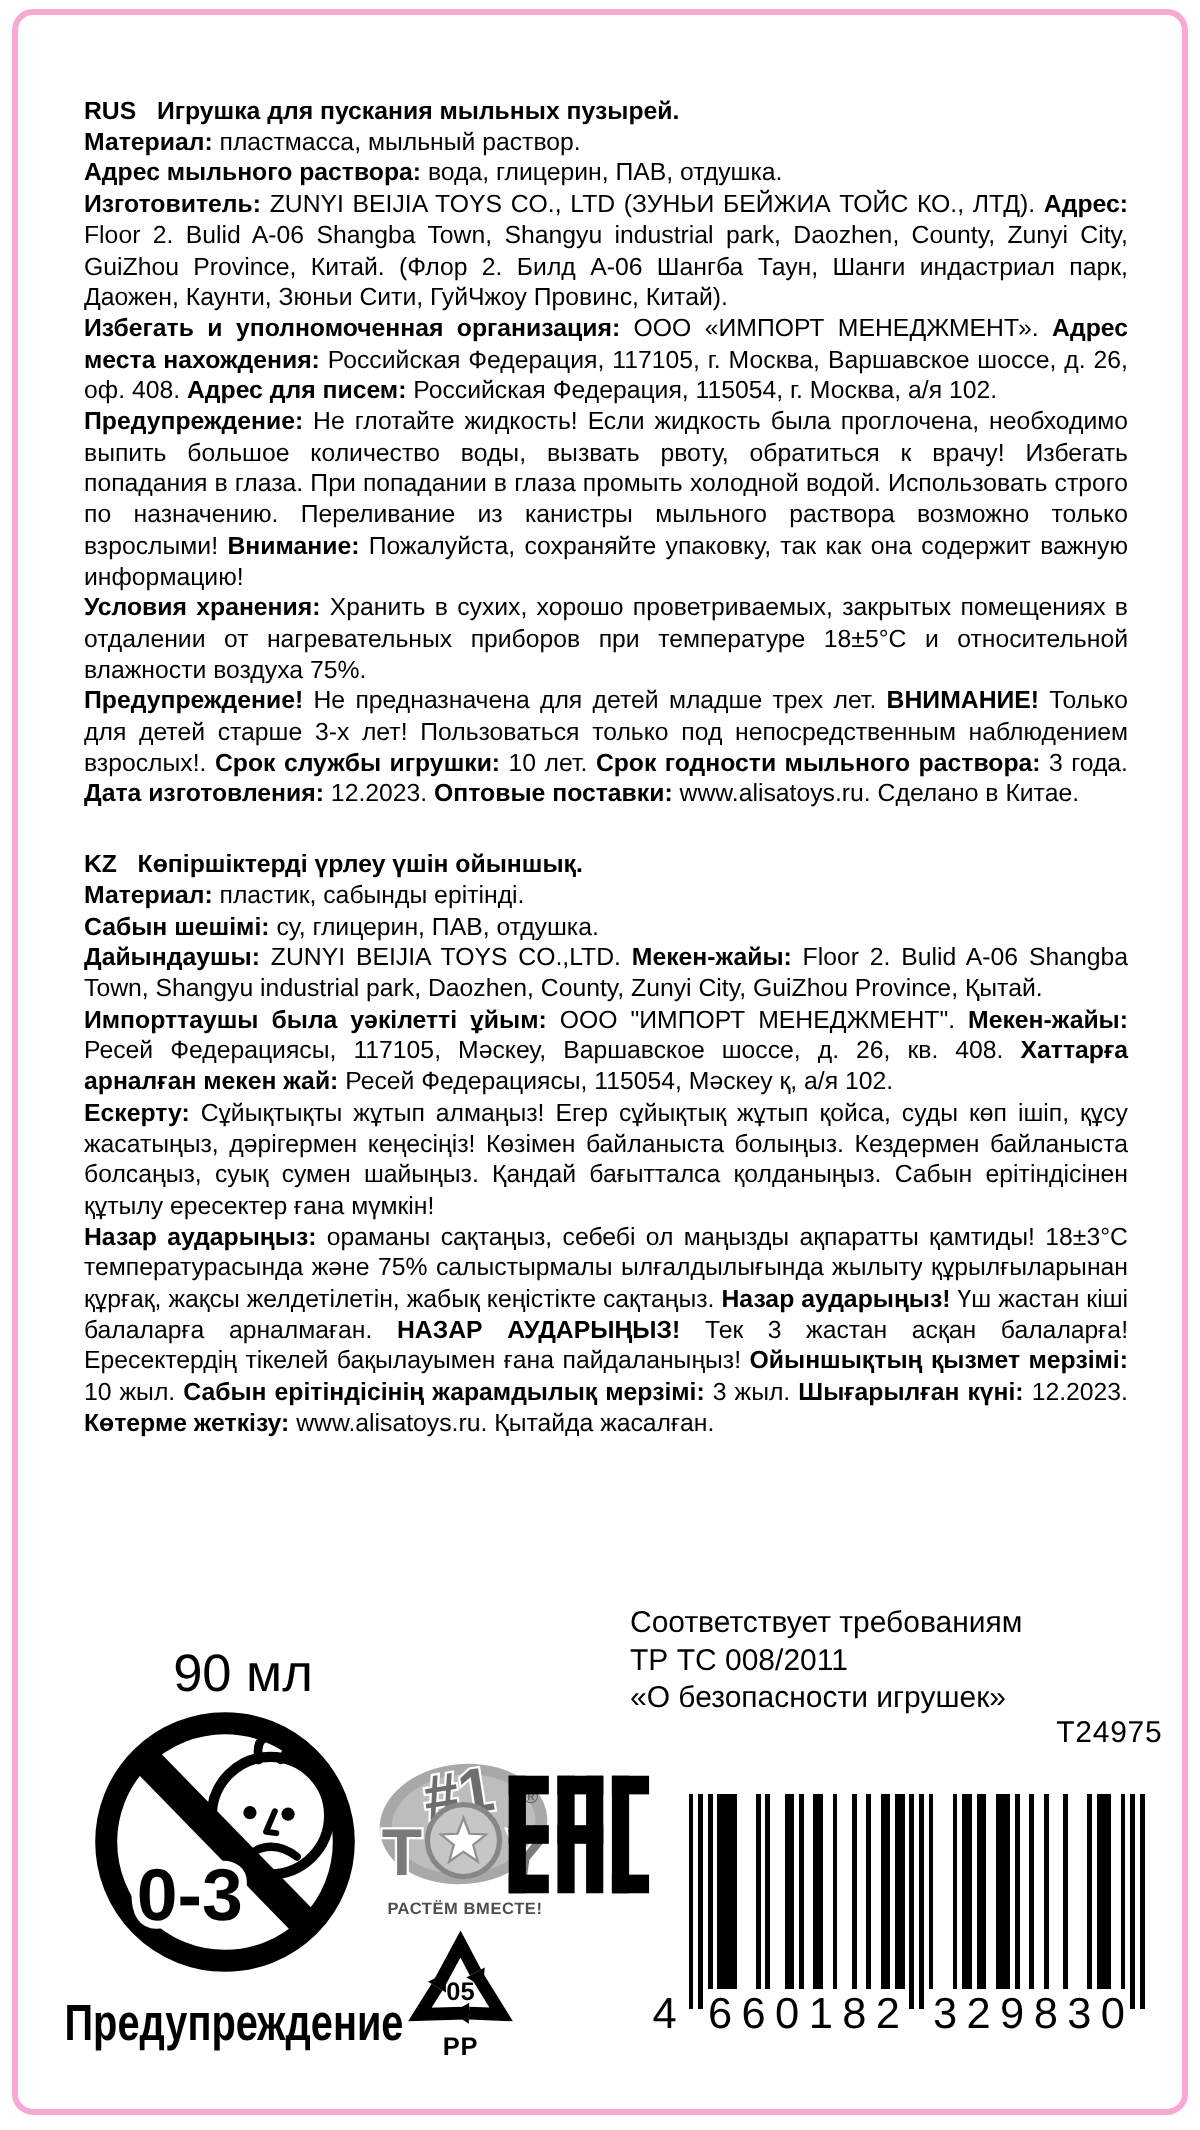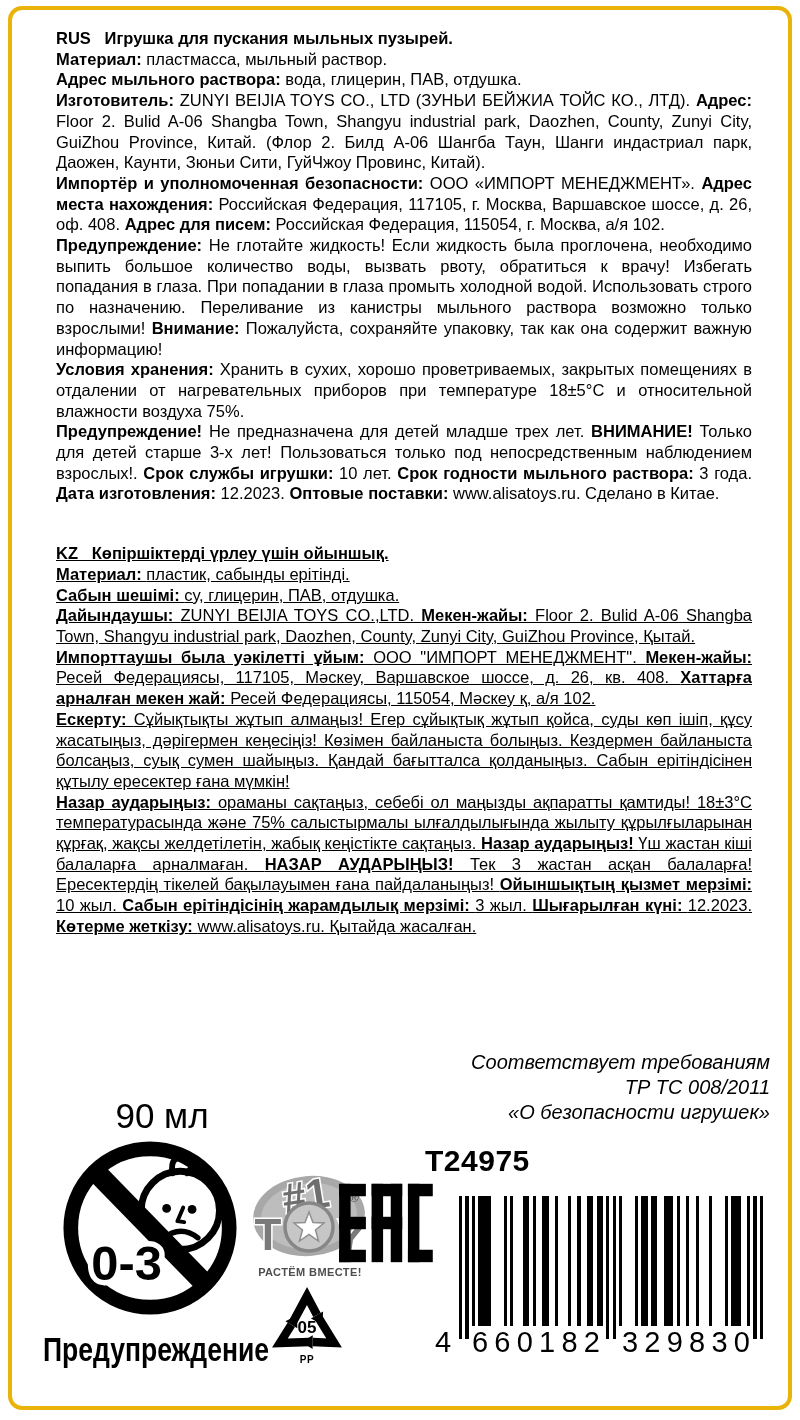--- a/index.html
+++ b/index.html
@@ -1,57 +1,57 @@
 <!DOCTYPE html>
 <html><head>
 <meta charset="utf-8">
 <style>
   html,body{margin:0;padding:0;background:#fff;}
   .page{position:relative;width:800px;height:1420px;background:#fff;overflow:hidden;
         font-family:"Liberation Sans",sans-serif;color:#000;}
-  .frame{position:absolute;left:8px;top:6px;right:8px;bottom:10px;border:4px solid #eab308;
-         border-radius:14px;padding:18px 36px 0 44px;box-sizing:border-box;}
+  .frame{position:absolute;left:8px;top:6px;right:8px;bottom:10px;border:4px solid #f9a8d4;
+         border-radius:14px;padding:54px 36px 0 44px;box-sizing:border-box;}
   .txt{font-size:16.5px;line-height:20.7px;text-align:justify;}
   .txt p{margin:0;}
-  .kz-block{margin-top:39px;text-decoration:underline;}
+  .kz-block{margin-top:26px;}
   .bottom{position:absolute;left:0;top:1040px;width:740px;height:350px;}
-  .compliance{position:absolute;left:408px;top:0;width:350px;text-align:right;
-              font-size:20px;line-height:25px;font-style:italic;}
-  .article{position:absolute;left:413px;top:94px;width:350px;text-align:left;
-           font-weight:bold;font-size:30px;letter-spacing:.5px;}
+  .compliance{position:absolute;left:408px;top:20px;width:350px;text-align:left;
+              font-size:20px;line-height:25px;}
+  .article{position:absolute;left:413px;top:94px;width:350px;text-align:right;
+           font-weight:normal;font-size:20px;letter-spacing:.5px;}
   .volume{position:absolute;left:61px;top:46px;width:178px;text-align:center;
           font-weight:normal;font-size:35px;}
   .prohib{position:absolute;left:50px;top:90px;width:176px;height:176px;}
   .age-caption{position:absolute;left:31px;top:280px;font-size:34px;font-weight:bold;
                transform:scaleX(.78);transform-origin:left center;white-space:nowrap;}
   .toylogo{position:absolute;left:234px;top:114px;width:128px;text-align:center;}
   .toylogo .slogan{font-size:11px;font-weight:bold;color:#4e4e4e;letter-spacing:.4px;
                    margin-top:-2px;white-space:nowrap;}
   .eac{position:absolute;left:325px;top:130px;width:96px;height:86px;}
   .recycle{position:absolute;width:82px;text-align:center;}
-  .recycle .mat{font-size:10px;font-weight:bold;margin-top:-4px;letter-spacing:.5px;}
+  .recycle .mat{font-size:17px;font-weight:bold;margin-top:-4px;letter-spacing:.5px;}
   .rec-pp{left:254px;top:236px;}
   .rec-pet{left:336px;top:236px;}
   .barcode{position:absolute;left:412px;top:136px;}
   svg text{font-family:"Liberation Sans",sans-serif;}
   .bc-digit{font-size:29px;}
 </style>
 </head>
 <body>
 
 <div class="page">
   <div class="frame">
 
     <section class="txt">
       <div>
           <p><b>RUS&nbsp;&nbsp; Игрушка для пускания мыльных пузырей.</b></p>
           <p><b>Материал: </b><span>пластмасса, мыльный раствор.</span></p>
           <p><b>Адрес мыльного раствора: </b><span>вода, глицерин, ПАВ, отдушка.</span></p>
           <p><b>Изготовитель: </b><span>ZUNYI BEIJIA TOYS CO., LTD (ЗУНЬИ БЕЙЖИА ТОЙС КО., ЛТД). </span><b>Адрес: </b><span>Floor 2. Bulid A-06 Shangba Town, Shangyu industrial park, Daozhen, County, Zunyi City, GuiZhou Province, Китай. (Флор 2. Билд А-06 Шангба Таун, Шанги индастриал парк, Даожен, Каунти, Зюньи Сити, ГуйЧжоу Провинс, Китай).</span></p>
-          <p><b>Импортёр и уполномоченная безопасности: </b><span>ООО «ИМПОРТ МЕНЕДЖМЕНТ». </span><b>Адрес места нахождения: </b><span>Российская Федерация, 117105, г. Москва, Варшавское шоссе, д. 26, оф. 408. </span><b>Адрес для писем: </b><span>Российская Федерация, 115054, г. Москва, а/я 102.</span></p>
+          <p><b>Избегать и уполномоченная организация: </b><span>ООО «ИМПОРТ МЕНЕДЖМЕНТ». </span><b>Адрес места нахождения: </b><span>Российская Федерация, 117105, г. Москва, Варшавское шоссе, д. 26, оф. 408. </span><b>Адрес для писем: </b><span>Российская Федерация, 115054, г. Москва, а/я 102.</span></p>
           <p><b>Предупреждение: </b><span>Не глотайте жидкость! Если жидкость была проглочена, необходимо выпить большое количество воды, вызвать рвоту, обратиться к врачу! Избегать попадания в глаза. При попадании в глаза промыть холодной водой. Использовать строго по назначению. Переливание из канистры мыльного раствора возможно только взрослыми! </span><b>Внимание: </b><span>Пожалуйста, сохраняйте упаковку, так как она содержит важную информацию!</span></p>
           <p><b>Условия хранения: </b><span>Хранить в сухих, хорошо проветриваемых, закрытых помещениях в отдалении от нагревательных приборов при температуре 18±5°С и относительной влажности воздуха 75%.</span></p>
           <p><b>Предупреждение! </b><span>Не предназначена для детей младше трех лет. </span><b>ВНИМАНИЕ! </b><span>Только для детей старше 3-х лет! Пользоваться только под непосредственным наблюдением взрослых!. </span><b>Срок службы игрушки: </b><span>10 лет. </span><b>Срок годности мыльного раствора: </b><span>3 года. </span><b>Дата изготовления: </b><span>12.2023. </span><b>Оптовые поставки: </b><span>www.alisatoys.ru. Сделано в Китае.</span></p>
         </div>
     </section>
 
     <section class="txt kz-block">
       <div>
           <p><b>KZ&nbsp;&nbsp; Көпіршіктерді үрлеу үшін ойыншық.</b></p>
           <p><b>Материал: </b><span>пластик, сабынды ерітінді.</span></p>

